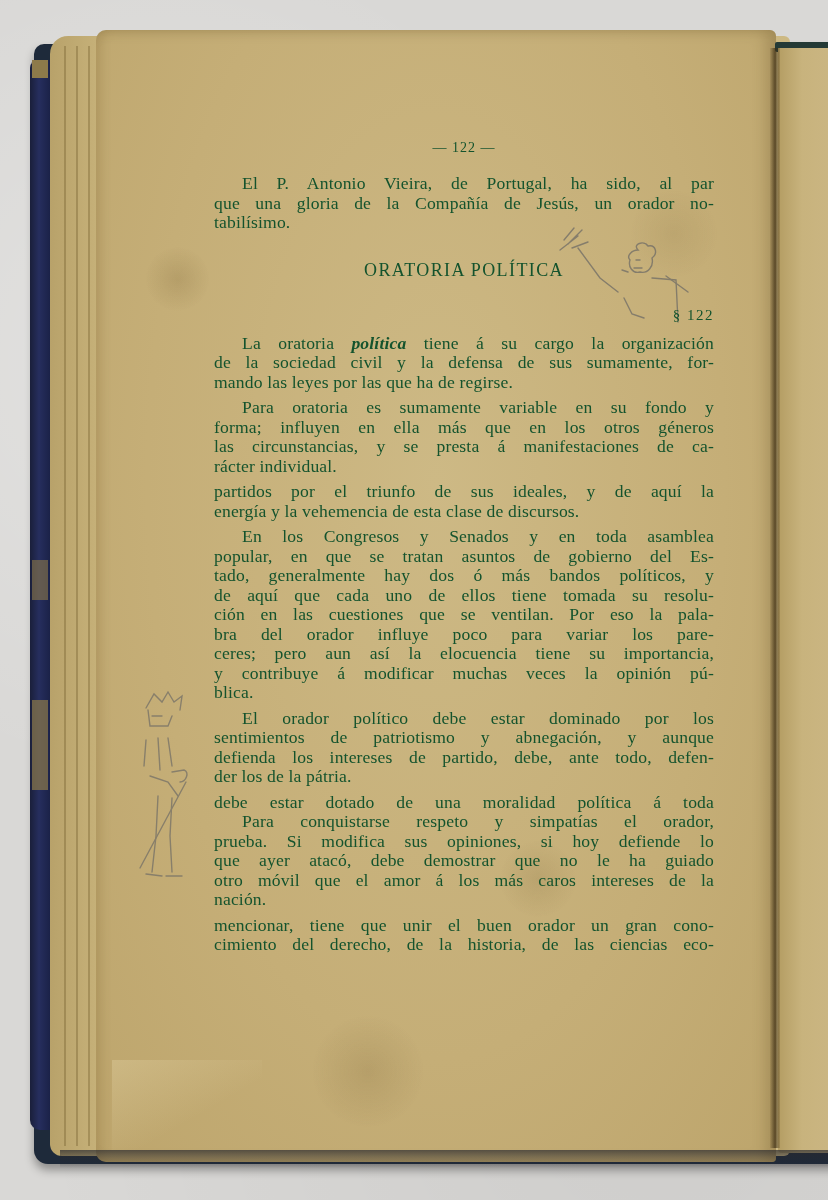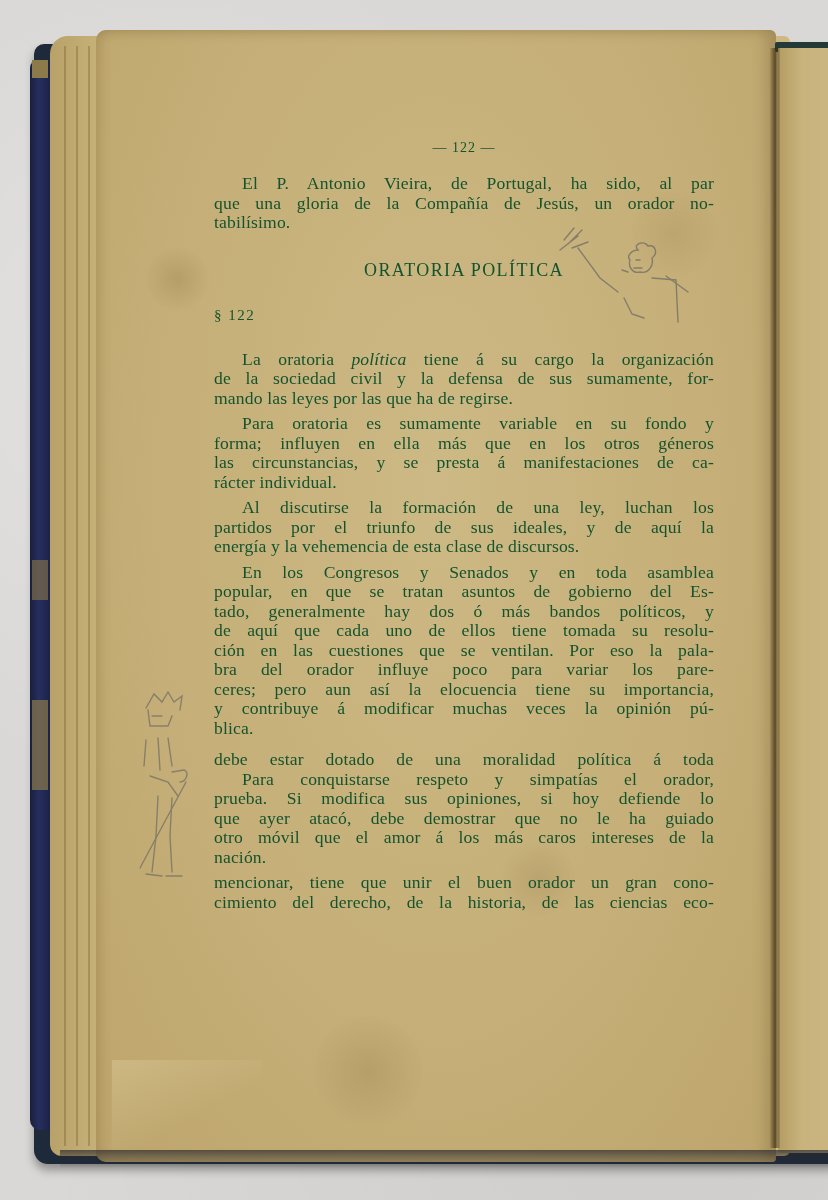--- a/index.html
+++ b/index.html
@@ -145,27 +145,27 @@
       text-indent: 28px;
     }
     .para { text-indent: 0; }
     .section-title {
       text-align: center;
       font-size: 18px;
       letter-spacing: 1.4px;
       margin: 28px 0 0 0;
     }
     .section-number {
-      text-align: left;
+      text-align: right;
       font-size: 15px;
       letter-spacing: 1.5px;
-      margin: 26px 0 24px 0;
+      margin: 26px 0 8px 0;
     }
     .gap { height: 6px; }
-    em.ital { font-style: italic; }
+    em.ital { font-style: italic; font-weight: bold; }
 
     
     .sketch {
       position: absolute;
       pointer-events: none;
     }
   </style>
 </head>
 <body>
 
@@ -237,39 +237,44 @@
 
   <p class="para">
     <span class="line first">Para oratoria es sumamente variable en su fondo y</span>
     <span class="line">forma; influyen en ella más que en los otros géneros</span>
     <span class="line">las circunstancias, y se presta á manifestaciones de ca-</span>
     <span class="line last">rácter individual.</span>
   </p>
   <div class="gap"></div>
 
   <p class="para">
-    <span class="line first">Al discutirse la formación de una ley, luchan los</span>
     <span class="line">partidos por el triunfo de sus ideales, y de aquí la</span>
     <span class="line last">energía y la vehemencia de esta clase de discursos.</span>
   </p>
   <div class="gap"></div>
 
   <p class="para">
     <span class="line first">En los Congresos y Senados y en toda asamblea</span>
     <span class="line">popular, en que se tratan asuntos de gobierno del Es-</span>
     <span class="line">tado, generalmente hay dos ó más bandos políticos, y</span>
     <span class="line">de aquí que cada uno de ellos tiene tomada su resolu-</span>
     <span class="line">ción en las cuestiones que se ventilan. Por eso la pala-</span>
     <span class="line">bra del orador influye poco para variar los pare-</span>
     <span class="line">ceres; pero aun así la elocuencia tiene su importancia,</span>
     <span class="line">y contribuye á modificar muchas veces la opinión pú-</span>
     <span class="line last">blica.</span>
   </p>
   <div class="gap"></div>
 
+  <p class="para">
+    <span class="line first">El orador político debe estar dominado por los</span>
+    <span class="line">sentimientos de patriotismo y abnegación, y aunque</span>
+    <span class="line">defienda los intereses de partido, debe, ante todo, defen-</span>
+    <span class="line last">der los de la pátria.</span>
+  </p>
   <div class="gap"></div>
 
   <p class="para">
     <span class="line">debe estar dotado de una moralidad política á toda</span>
     <span class="line first">Para conquistarse respeto y simpatías el orador,</span>
     <span class="line">prueba. Si modifica sus opiniones, si hoy defiende lo</span>
     <span class="line">que ayer atacó, debe demostrar que no le ha guiado</span>
     <span class="line">otro móvil que el amor á los más caros intereses de la</span>
     <span class="line last">nación.</span>
   </p>

